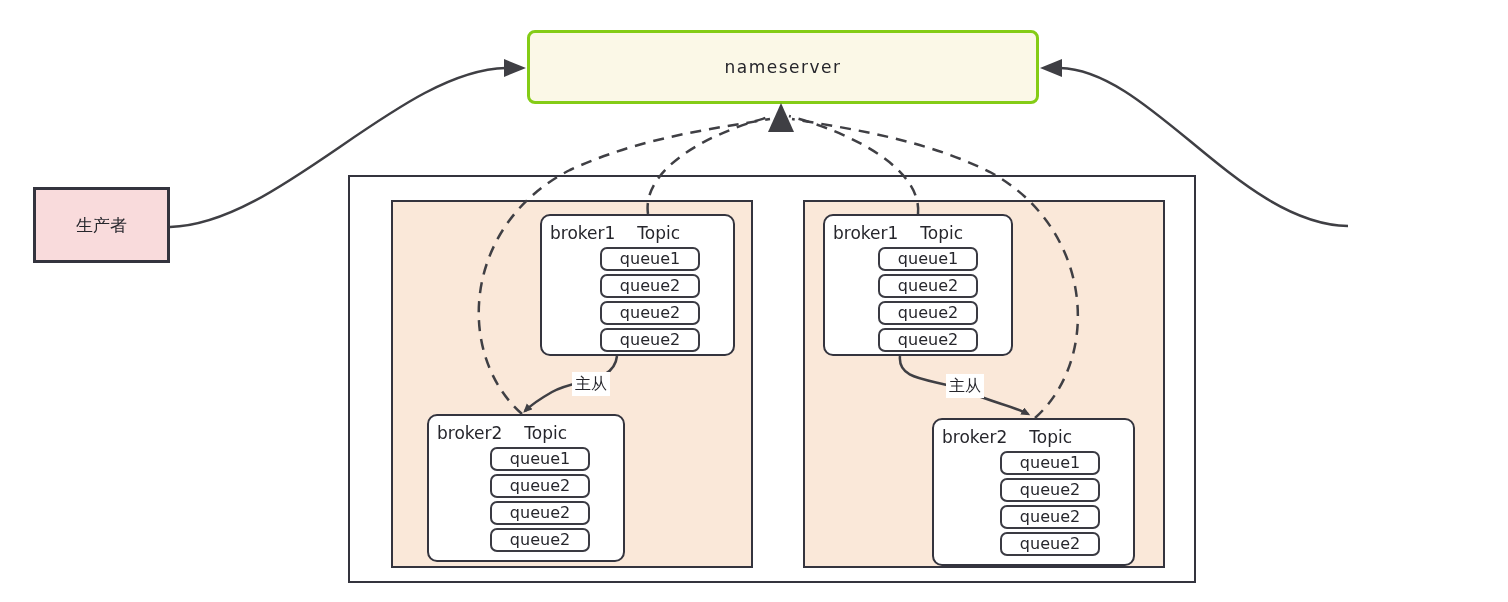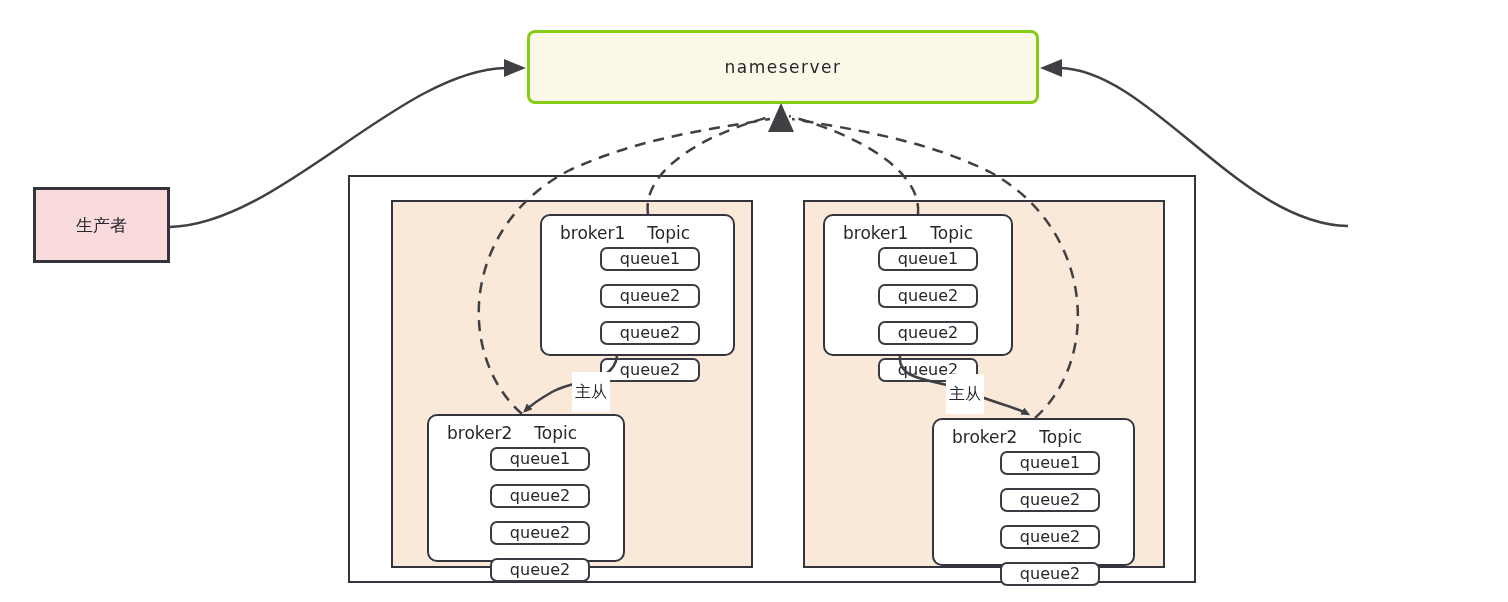--- a/index.html
+++ b/index.html
@@ -37,34 +37,34 @@
 
   
   .broker{
     background:#ffffff;border:2.5px solid #34343e;border-radius:10px;z-index:10;
   }
   #broker-l1{left:540px;top:214px;width:195px;height:142px;}
   #broker-l2{left:427px;top:414px;width:198px;height:148px;}
   #broker-r1{left:823px;top:214px;width:190px;height:142px;}
   #broker-r2{left:932px;top:418px;width:203px;height:148px;}
   .broker-title{
-    display:flex;gap:22px;padding:7px 0 4px 18px;font-size:17px;white-space:nowrap;
+    display:flex;gap:22px;padding:7px 0 4px 8px;font-size:17px;white-space:nowrap;
   }
   .queues{
     width:100px;margin-left:auto;margin-right:33px;
-    display:flex;flex-direction:column;gap:13px;
+    display:flex;flex-direction:column;gap:3px;
   }
   .queue{
     height:24px;background:#fff;border:2px solid #3a3a42;border-radius:7px;
     text-align:center;font-size:16px;line-height:20px;box-sizing:border-box;
   }
 
   
   .ms-label{
-    background:#ffffff;padding:8px 3px;font-size:16px;z-index:60;line-height:24px;
+    background:#ffffff;padding:0 3px;font-size:16px;z-index:60;line-height:24px;
   }
   #ms-left{left:572px;top:372px;}
   #ms-right{left:946px;top:374px;}
 
   
   #wires{left:0;top:0;width:1508px;height:602px;z-index:50;pointer-events:none;}
   .wire{fill:none;stroke:#3f3f44;stroke-width:2.5px;}
   .wire.dashed{stroke-dasharray:11 8;}
   .arrowhead{fill:#3f3f44;stroke:none;}
 </style>

